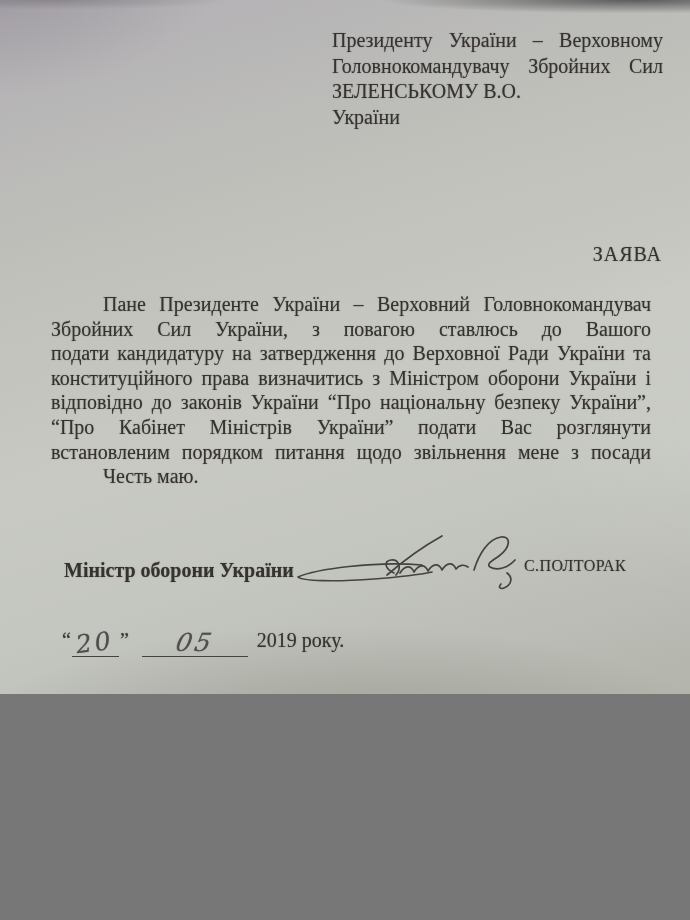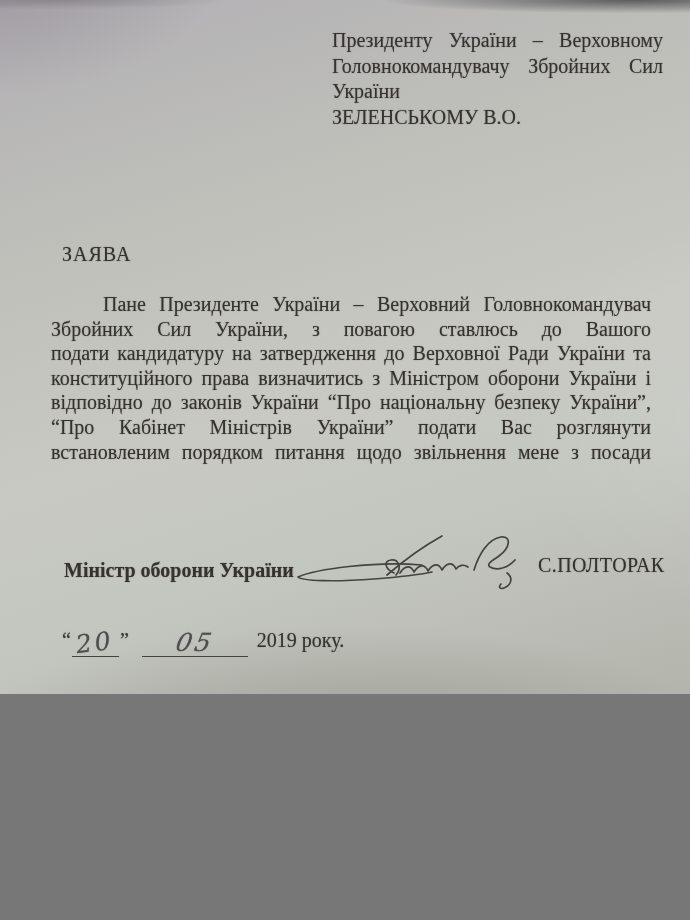--- a/index.html
+++ b/index.html
@@ -27,36 +27,36 @@
   
   .jl { text-align: justify; text-align-last: justify; }
 
   .recipient {
     position: absolute; left: 332px; top: 28px; width: 331px;
     font-size: 20px; line-height: 25.5px;
   }
 
   .doc-title {
     position: absolute; left: 62px; top: 243px; width: 600px;
-    text-align: left; font-size: 20px; letter-spacing: 1px;
+    text-align: right; font-size: 20px; letter-spacing: 1px;
   }
 
   .body-block {
     position: absolute; left: 51px; top: 292px; width: 600px;
     font-size: 20px; line-height: 24.6px;
   }
   .ind { padding-left: 52px; }
 
   .sig-label {
     position: absolute; left: 64px; top: 558px;
     font-size: 20px; line-height: 25px; font-weight: bold;
   }
   .sig-name {
-    position: absolute; left: 538px; top: 553px;
-    font-size: 20px; line-height: 25px; letter-spacing: 0.4px;
+    position: absolute; left: 524px; top: 553px;
+    font-size: 16px; line-height: 25px; letter-spacing: 0.4px;
   }
   .sig-svg { position: absolute; left: 290px; top: 533px; }
 
   .date-line {
     position: absolute; left: 62px; top: 627px;
     font-size: 20px; line-height: 27px; white-space: nowrap;
   }
   .blank {
     display: inline-block;
     border-bottom: 1.8px solid #45423f;
@@ -81,34 +81,35 @@
   .year { margin-left: 2px; }
 </style>
 </head>
 <body>
 
 <div class="photo">
 
   <div class="recipient txt">
     <div class="jl">Президенту України – Верховному</div>
     <div class="jl">Головнокомандувачу Збройних Сил</div>
+    <div>ЗЕЛЕНСЬКОМУ В.О.</div>
     <div>України</div>
-    <div>ЗЕЛЕНСЬКОМУ В.О.</div>
   </div>
 
   <div class="doc-title txt">ЗАЯВА</div>
 
   <div class="body-block txt">
     <div class="jl ind">Пане Президенте України – Верховний Головнокомандувач</div>
     <div class="jl">Збройних Сил України, з повагою ставлюсь до Вашого</div>
     <div class="jl">подати кандидатуру на затвердження до Верховної Ради України та</div>
     <div class="jl">конституційного права визначитись з Міністром оборони України і</div>
     <div class="jl">відповідно до законів України “Про національну безпеку України”,</div>
     <div class="jl">“Про Кабінет Міністрів України” подати Вас розглянути</div>
     <div class="jl">встановленим порядком питання щодо звільнення мене з посади</div>
+    <div class="ind">Честь маю.</div>
   </div>
 
   <div class="sig-label txt">Міністр оборони України</div>
 
   <svg class="sig-svg" width="256" height="60" viewBox="0 0 256 60" fill="none" stroke="#3b3836" stroke-width="1.7" stroke-linecap="round" stroke-linejoin="round" opacity="0.92">
     <path d="M132 32 C85 28, 26 36, 8 44 C12 48, 44 49, 84 46 C110 44, 128 42, 142 39"></path>
     <path d="M152 3 C134 13, 112 29, 97 42"></path>
     <path d="M104 40 C95 36, 93 28, 101 27 C109 26, 112 35, 106 42"></path>
     <path d="M110 40 c5 -8 11 -8 14 -1 c5 -8 11 -8 14 -1 c5 -8 11 -8 14 -1 c5 -8 11 -8 14 -1 c3 -4 8 -5 12 -2"></path>
     <path d="M184 37 C189 21, 198 6, 211 4 C222 3, 220 15, 209 23 C202 28, 196 31, 200 34 C207 38, 218 35, 225 27"></path>

